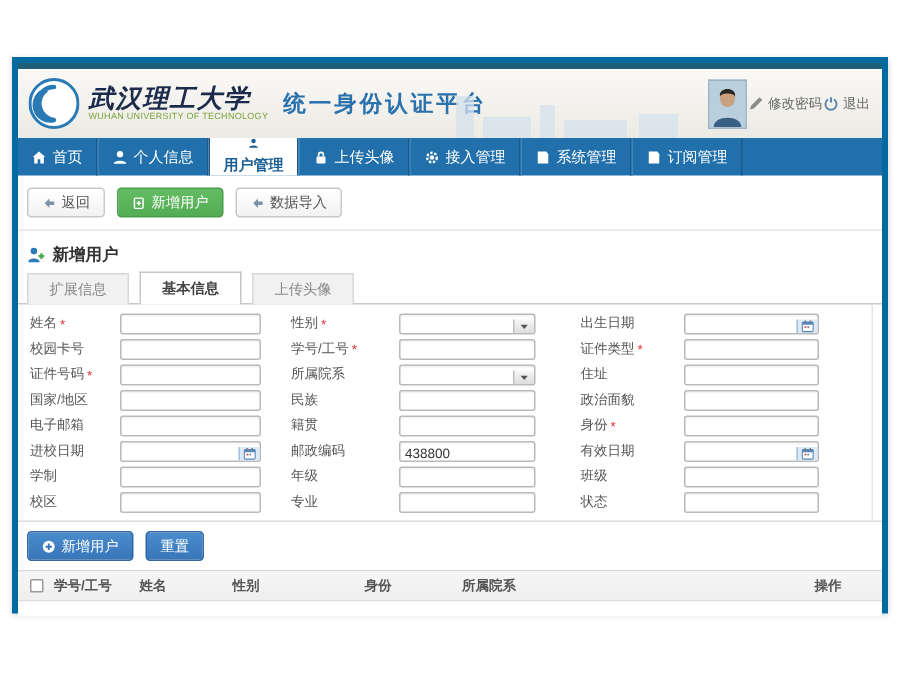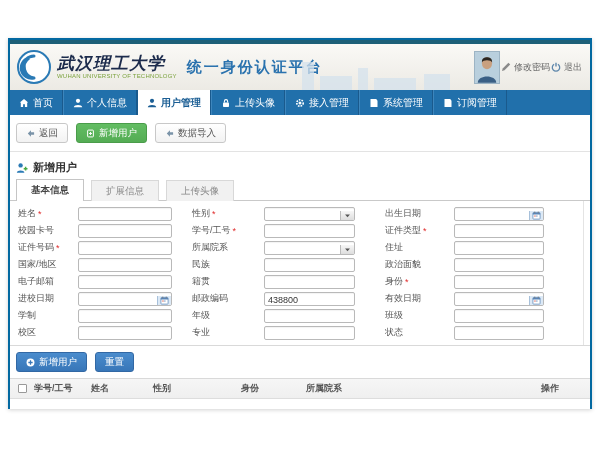--- a/index.html
+++ b/index.html
@@ -1,19 +1,19 @@
 <!DOCTYPE html>
 <html><head>
 <meta charset="utf-8">
 <style>
   * { box-sizing: border-box; margin: 0; padding: 0; }
   html,body { width:600px; height:450px; background:#fff; overflow:hidden;
     font-family:"Liberation Sans", sans-serif; }
   .app { position:absolute; left:8px; top:38px; width:584px; height:371px;
-    background:#fff; border:2px solid #0369a1; box-shadow:0 1px 4px rgba(0,0,0,.18); }
+    background:#fff; border:4px solid #0369a1; box-shadow:0 1px 4px rgba(0,0,0,.18); }
   
   .topbar { height:4px; background:#1d6078; }
   
   .header { height:46px; background:linear-gradient(#faf9f6,#eceae4);
     position:relative; display:flex; align-items:center; overflow:hidden; }
   .bld { position:absolute; bottom:0; background:#d4e2ec; opacity:.75; }
   .logo { width:34px; height:34px; margin-left:7px; flex:0 0 auto; }
   .uni { margin-left:6px; line-height:1; }
   .uni-cn { font-family:"Liberation Serif",serif; font-weight:bold; font-style:italic;
     font-size:17px; color:#1c2b4c; letter-spacing:1px; white-space:nowrap; }
@@ -26,21 +26,21 @@
   .hdr-link { display:flex; align-items:center; gap:3px; font-size:9px; color:#666;
     cursor:pointer; white-space:nowrap; }
   .hdr-link svg { width:10px; height:10px; }
   
   .nav { height:25px; background:#2170ab; display:flex; }
   .nav-item { display:flex; align-items:center; gap:4px; padding:0 9px; font-size:10px;
     color:#fff; cursor:pointer; border-right:1px solid #1a5a8d; border-left:1px solid #3d86bd;
     white-space:nowrap; }
   .nav-item:first-child { border-left:none; }
   .nav-item svg { width:10px; height:10px; fill:currentColor; }
-  .nav-item.active { background:#fff; color:#1b5e94; font-weight:bold; border-left-color:#1a5a8d; }
+  .nav-item.active { background:#fff; color:#1b5e94; font-weight:bold; border-left-color:#1a5a8d;flex-direction:column; }
   
   .toolbar { padding:8px 6px; border-bottom:1px solid #e3e3e3; display:flex; gap:8px; }
   .btn { height:20px; display:inline-flex; align-items:center; gap:4px; padding:0 9px;
     font-size:9.5px; color:#555; background:linear-gradient(#fff,#f2f2f2);
     border:1px solid #c8c8c8; border-radius:3px; cursor:pointer; white-space:nowrap; }
   .btn svg { width:9px; height:9px; }
   .btn.green { background:linear-gradient(#63bd63,#54ac54); border-color:#4a9c4a; color:#fff; }
   .btn.blue { background:linear-gradient(#4a8ccd,#3876b8); border-color:#3268a4; color:#fff; }
   
   .section-hd { height:24px; padding:7px 6px 0; display:flex; align-items:center; gap:5px;
@@ -214,25 +214,25 @@
   <div class="section-hd">
     <svg viewBox="0 0 12 12">
       <circle cx="4.6" cy="3.4" r="2.2" fill="#2a7ab5"></circle>
       <path d="M.8 10.8C.8 7.6 8.4 7.6 8.4 10.8z" fill="#2a7ab5"></path>
       <path d="M9.6 4.8v3.8M7.7 6.7h3.8" stroke="#49a942" stroke-width="1.5"></path>
     </svg>
     <span>新增用户</span>
   </div>
 
   <div class="tabstrip" id="tabstrip">
+      <div class="tab">
+        <span>扩展信息</span>
+      </div>
       <div class="tab active">
         <span>基本信息</span>
-      </div>
-      <div class="tab">
-        <span>扩展信息</span>
       </div>
       <div class="tab">
         <span>上传头像</span>
       </div>
     </div>
 
   <div class="form-panel" id="formPanel">
       <div class="frow">
         <div class="flabel l1">
           <span>姓名</span>

